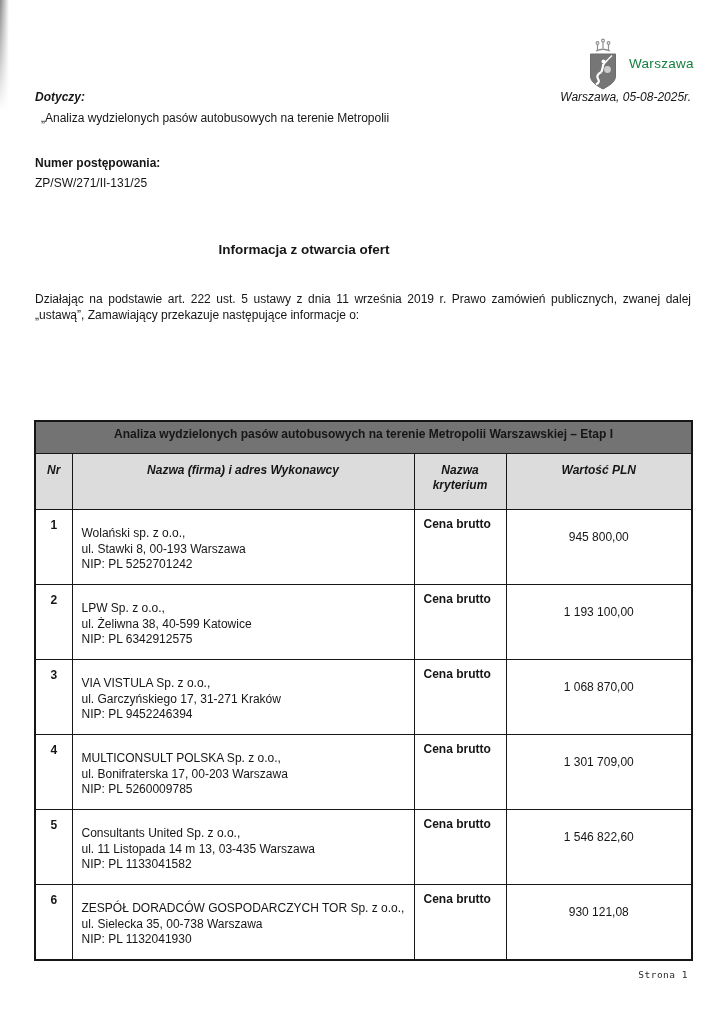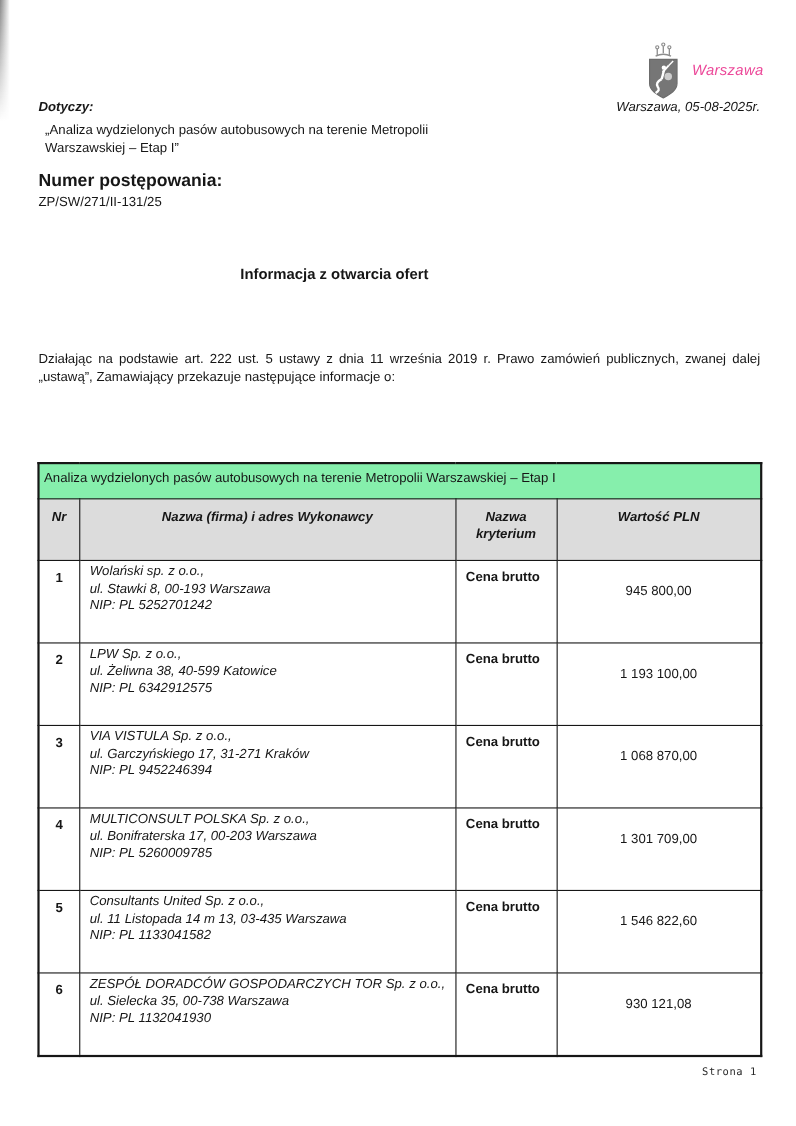--- a/index.html
+++ b/index.html
@@ -13,44 +13,44 @@
   }
   
   .scan-smudge {
     position:absolute; left:0; top:0; width:9px; height:130px;
     background:linear-gradient(to bottom, rgba(40,40,40,.55), rgba(40,40,40,0) 85%);
     -webkit-mask-image:linear-gradient(to right, #000, transparent);
     mask-image:linear-gradient(to right, #000, transparent);
   }
 
   .logo { position:absolute; top:35px; left:586px; display:flex; align-items:center; }
-  .logo-label { margin-left:9px; color:#ec4899; font-size:13.5px; letter-spacing:.3px;font-style:italic; }
+  .logo-label { margin-left:9px; color:#15803d; font-size:13.5px; letter-spacing:.3px; }
 
   .regarding-row { position:absolute; top:90px; left:35px; width:656px; display:flex; justify-content:space-between; font-size:12px;font-style:italic; }
   .bold { font-weight:bold; }
   .subject { position:absolute; top:111px; left:41px; width:450px; font-size:12px; line-height:15.5px; }
-  .case-label { position:absolute; top:156px; left:35px; font-size:16px; font-weight:bold; }
+  .case-label { position:absolute; top:156px; left:35px; font-size:12px; font-weight:bold; }
   .case-number { position:absolute; top:176px; left:35px; font-size:12px; }
 
   .doc-title { position:absolute; top:242px; left:0; width:608px; text-align:center; font-size:13.5px; font-weight:bold; }
 
   .para { position:absolute; left:35px; width:656px; font-size:12px; line-height:15.5px; text-align:justify; }
-  .para-1 { top:319px; }
+  .para-1 { top:292px; }
   .para-2 { top:377px; }
 
   .offers { position:absolute; top:420px; left:34px; }
   table { border-collapse:collapse; table-layout:fixed; width:657px; font-size:12px; }
   table, td, th { border:1px solid #161616; }
   table { border-width:2px; }
   th, td { vertical-align:top; padding:0; }
-  .cap-cell { background:#86efac; height:24px; font-weight:normal; padding:5px 4px 2px 4px; }
+  .cap-cell { background:#737373; height:24px; text-align:center; font-weight:bold; padding:5px 4px 2px 4px; }
   .hdr-cell { background:#dcdcdc; height:46px; text-align:center; font-weight:bold; padding-top:9px; line-height:15px;font-style:italic; }
   tr.data-row td { height:54px; }
   .cell-nr { text-align:center; font-weight:bold; padding-top:8px; }
-  .cell-company { padding:2px 8px 4px 9px; line-height:15.5px;font-style:italic; }
+  .cell-company { padding:16px 8px 4px 9px; line-height:15.5px; }
   .cell-criterion { font-weight:bold; padding:7px 4px 0 9px; }
   .cell-value { text-align:center; padding-top:20px; }
 
   .page-number { position:absolute; top:969px; right:36px; font-family:"DejaVu Sans Mono",monospace; font-size:9.5px; color:#2a2a2a; letter-spacing:.5px; }
 </style>
 </head>
 <body>
 
 <div class="page">
   <div class="scan-smudge"></div>
@@ -76,21 +76,20 @@
     <span class="logo-label">Warszawa</span>
   </div>
 
   <div class="regarding-row">
     <span class="bold">Dotyczy:</span>
     <span>Warszawa, 05-08-2025r.</span>
   </div>
 
   <div class="subject">
     <div>„Analiza wydzielonych pasów autobusowych na terenie Metropolii</div>
-    <div>Warszawskiej – Etap I”</div>
   </div>
 
   <div class="case-label">Numer postępowania:</div>
   <div class="case-number">ZP/SW/271/II-131/25</div>
 
   <div class="doc-title">Informacja z otwarcia ofert</div>
 
   <div class="para para-1">Działając na podstawie art. 222 ust. 5 ustawy z dnia 11 września 2019 r. Prawo zamówień publicznych, zwanej dalej „ustawą”, Zamawiający przekazuje następujące informacje o:</div>
 
   <div class="offers">

